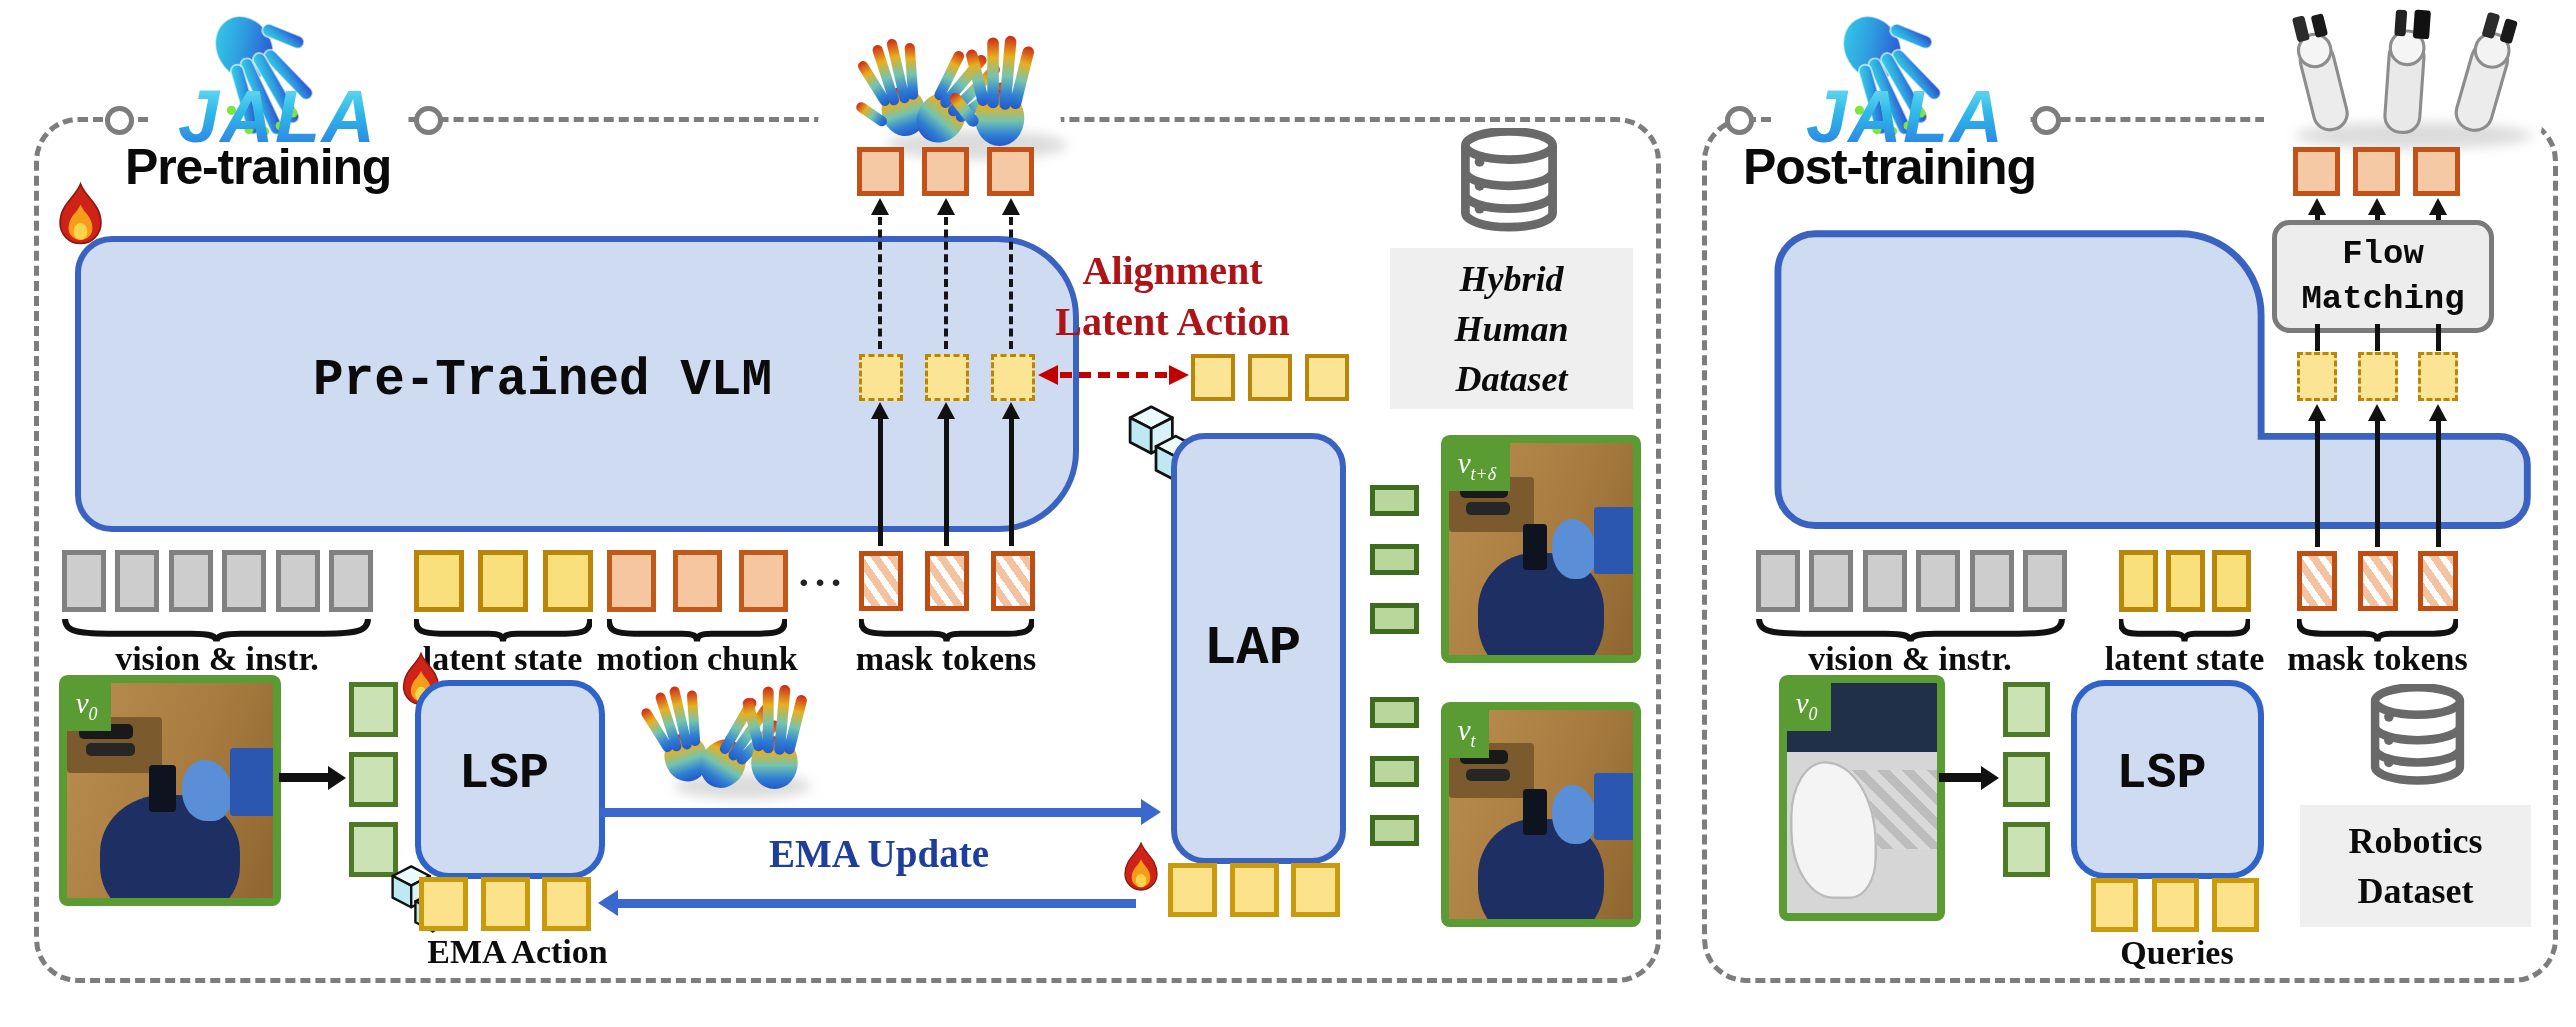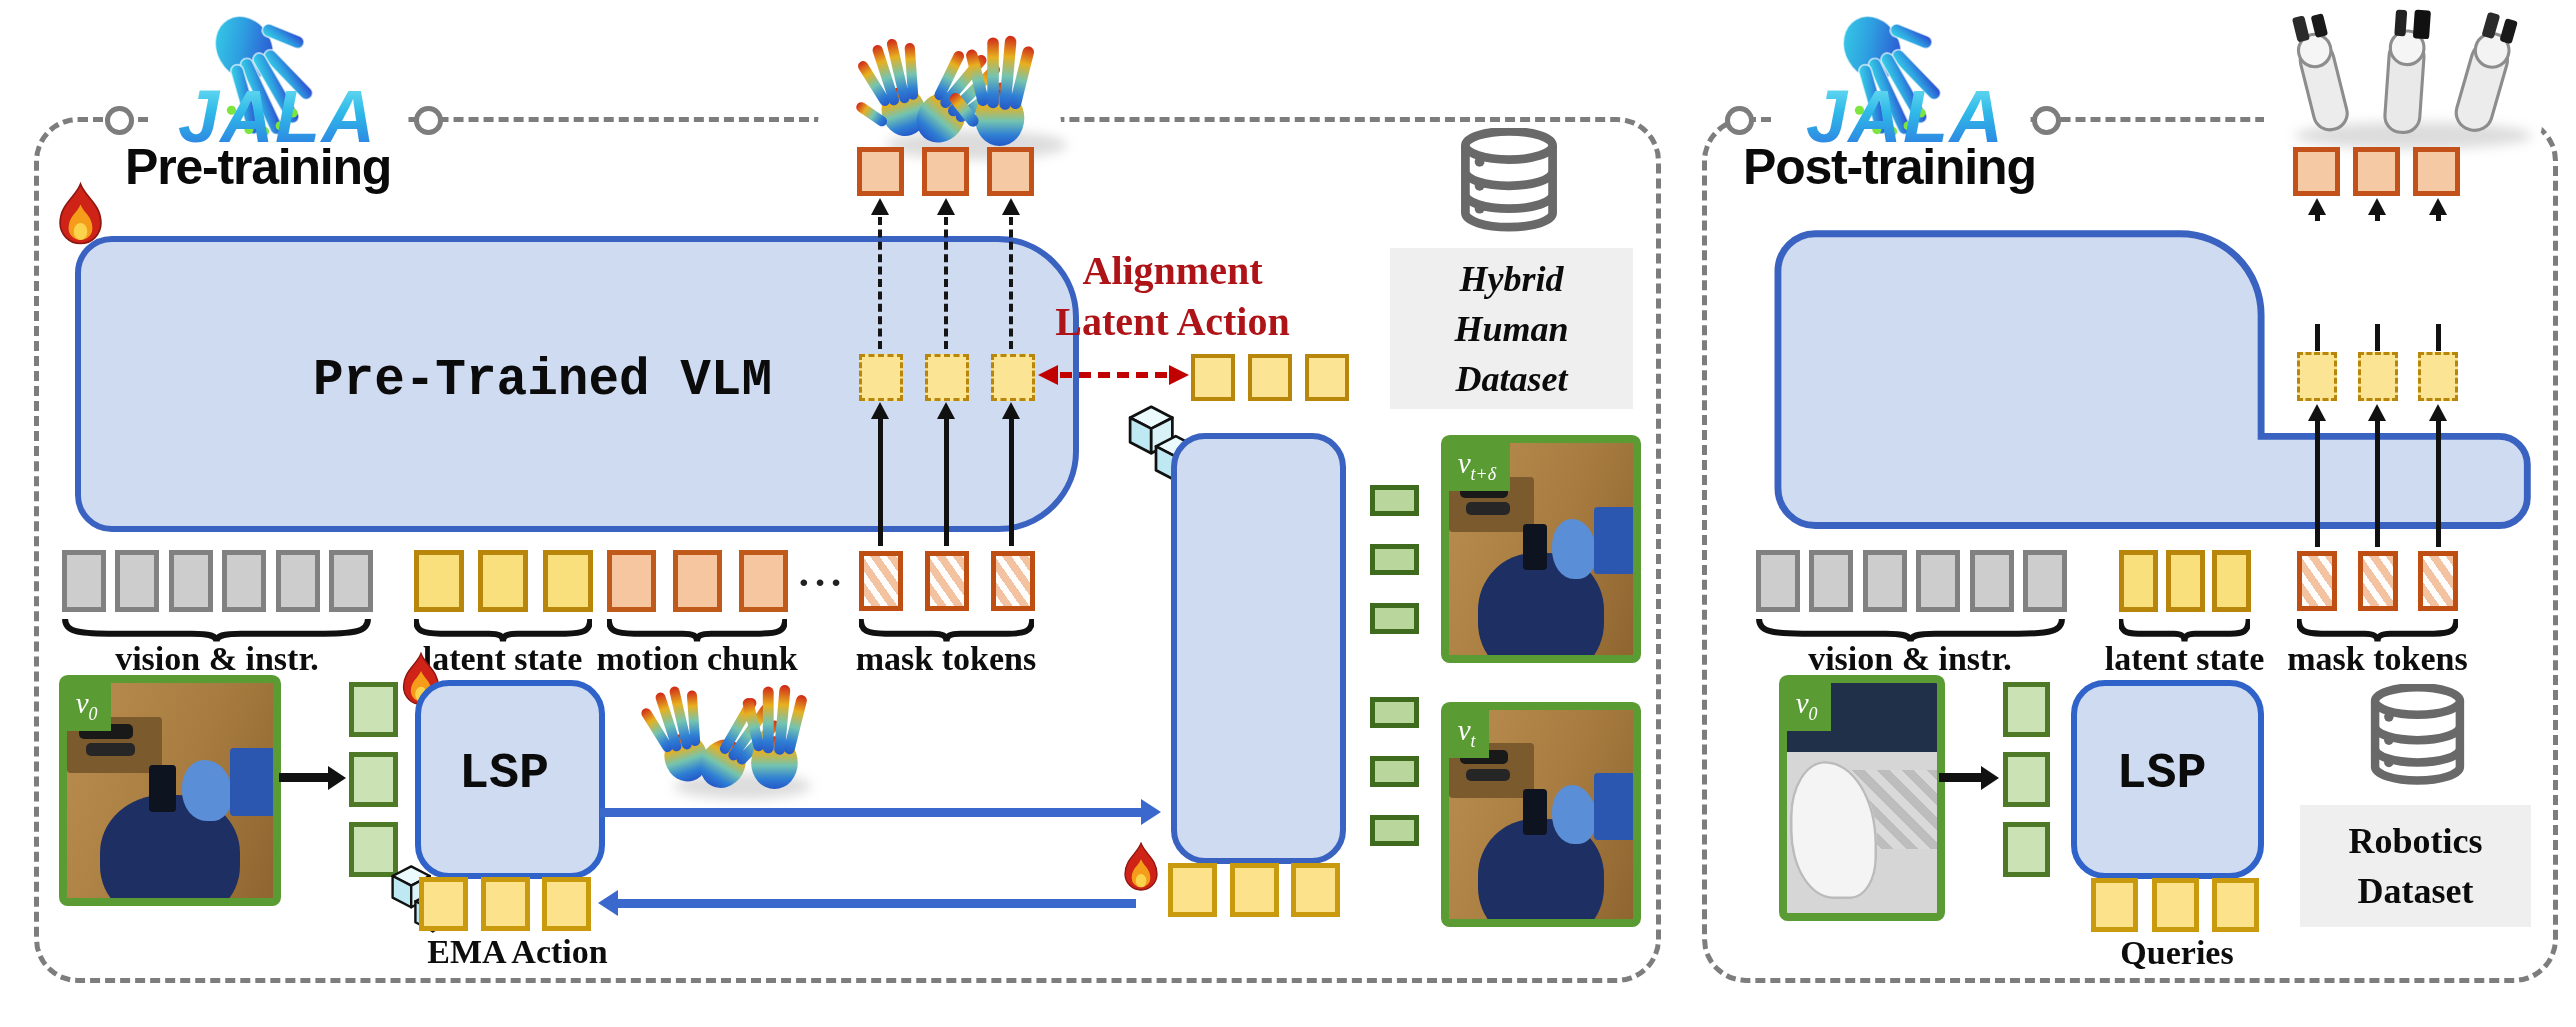--- a/index.html
+++ b/index.html
@@ -238,20 +238,21 @@
       <polygon points="6,20 37,4 68,20 37,36" fill="#eafafd"></polygon>
       <polygon points="6,20 37,36 37,72 6,56" fill="#bfe9f2"></polygon>
       <polygon points="68,20 37,36 37,72 68,56" fill="#d8f2f7"></polygon>
       <polygon points="44,62 73,47 102,62 73,77" fill="#eafafd"></polygon>
       <polygon points="44,62 73,77 73,112 44,97" fill="#bfe9f2"></polygon>
       <polygon points="102,62 73,77 73,112 102,97" fill="#d8f2f7"></polygon>
     </g>
   </svg>
 
   <div class="bluebox" style="left:1171px;top:433px;width:163px;height:419px;border-radius:34px;"></div>
+  <div class="abs mono center" style="left:1171px;top:614px;width:163px;height:69px;font-size:54px;">LAP</div>
 
   <div class="col" style="left:1370px;top:485px;gap:28px;">
       <div class="tok tok-green-sm"></div>
       <div class="tok tok-green-sm"></div>
       <div class="tok tok-green-sm"></div>
     </div>
   <div class="col" style="left:1370px;top:697px;gap:28px;">
       <div class="tok tok-green-sm"></div>
       <div class="tok tok-green-sm"></div>
       <div class="tok tok-green-sm"></div>
@@ -404,20 +405,21 @@
         <rect x="26" y="28" width="14" height="70" rx="7" transform="rotate(-14 33 63)"></rect>
         <rect x="45" y="14" width="14" height="86" rx="7"></rect>
         <rect x="63" y="12" width="14" height="90" rx="7" transform="rotate(5 70 57)"></rect>
         <rect x="80" y="24" width="14" height="78" rx="7" transform="rotate(14 87 63)"></rect>
       </g>
     </g>
   </svg>
 
   <div class="shaft-h" style="left:600px;top:808px;width:544px;"></div>
   <div class="head-right" style="left:1141px;top:799px;"></div>
+  <div class="emalabel" style="left:717px;top:831px;width:324px;">EMA Update</div>
   <div class="head-left" style="left:598px;top:890px;"></div>
   <div class="shaft-h" style="left:616px;top:899px;width:520px;"></div>
 
   <svg class="abs" style="left:389px;top:864px;" width="66" height="72" viewBox="0 0 110 120">
     <g stroke="#111" stroke-width="4" stroke-linejoin="round">
       <polygon points="6,20 37,4 68,20 37,36" fill="#eafafd"></polygon>
       <polygon points="6,20 37,36 37,72 6,56" fill="#bfe9f2"></polygon>
       <polygon points="68,20 37,36 37,72 68,56" fill="#d8f2f7"></polygon>
       <polygon points="44,62 73,47 102,62 73,77" fill="#eafafd"></polygon>
       <polygon points="44,62 73,77 73,112 44,97" fill="#bfe9f2"></polygon>
@@ -473,20 +475,26 @@
       <div class="tok tok-out"></div>
     </div>
 
   <div class="head-up" style="left:2308px;top:198px;"></div>
   <div class="head-up" style="left:2368px;top:198px;"></div>
   <div class="head-up" style="left:2429px;top:198px;"></div>
   <div class="shaft-v" style="left:2315px;top:215px;height:6.2px;"></div>
   <div class="shaft-v" style="left:2375px;top:215px;height:6.2px;"></div>
   <div class="shaft-v" style="left:2436px;top:215px;height:6.2px;"></div>
 
+  <div class="flowbox" style="left:2272px;top:220px;width:212px;height:103px;">
+    <div class="center">
+        <div class="l">Flow</div>
+    <div class="l">Matching</div>
+      </div>
+  </div>
 
   <div class="shaft-v" style="left:2315px;top:324px;height:27.4px;"></div>
   <div class="shaft-v" style="left:2375px;top:324px;height:27.4px;"></div>
   <div class="shaft-v" style="left:2436px;top:324px;height:27.4px;"></div>
 
   <svg class="abs" style="left:1774px;top:230px;" width="761" height="303" viewBox="0 0 1220 486">
     <path d="M66,6 L651,6 A130,130 0 0 1 781,136 L781,331 L1163,331 A45,45 0 0 1 1208,376 L1208,429 A45,45 0 0 1 1163,474 L66,474 A60,60 0 0 1 6,414 L6,66 A60,60 0 0 1 66,6 Z" fill="#cfdbf1" stroke="#3a62c0" stroke-width="11"></path>
   </svg>
 
   <div class="row" style="left:2297px;top:352px;gap:20.6px;">

